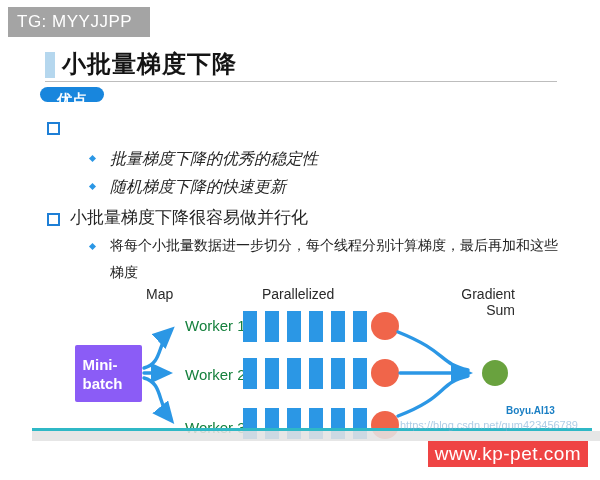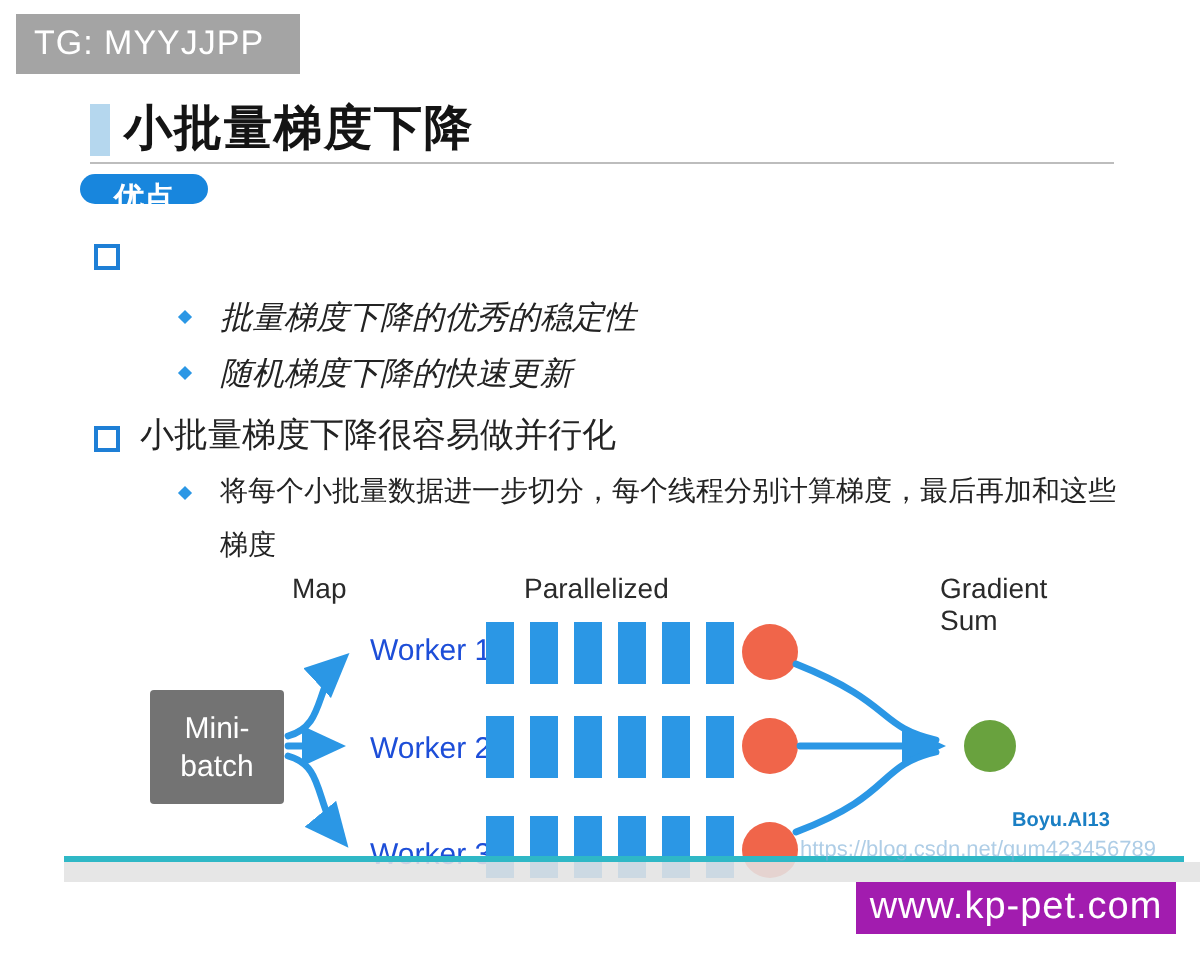--- a/index.html
+++ b/index.html
@@ -22,39 +22,39 @@
   
   .b-sq{position:absolute;width:9px;height:9px;border:2.5px solid #1e7fd6;background:transparent;}
   .b-dot{position:absolute;width:5px;height:5px;background:#2b97e5;transform:rotate(45deg);}
   .b-txt{position:absolute;color:#232323;font-weight:500;}
   .lvl1{font-size:17px;}
   .lvl2{font-size:16px;font-style:italic;}
   .para{font-size:14px;line-height:27px;width:452px;}
 
   
   .dlabel{position:absolute;font-size:14px;color:#2a2a2a;}
-  .minibox{position:absolute;left:75px;top:345px;width:67px;height:57px;background:#737373;border-radius:2px;
-           color:#fff;font-size:15px;font-weight:400;display:flex;align-items:center;justify-content:center;
-           text-align:center;line-height:19px;}
+  .minibox{position:absolute;left:75px;top:345px;width:67px;height:57px;background:#8b5cf6;border-radius:2px;
+           color:#fff;font-size:15px;font-weight:700;display:flex;align-items:center;justify-content:center;
+           text-align:left;line-height:19px;}
   .minibox span{width:52px;display:inline-block;}
-  .worker{position:absolute;left:185px;font-size:15px;color:#1d4ed8;}
+  .worker{position:absolute;left:185px;font-size:15px;color:#15803d;}
   .bars{position:absolute;left:243px;display:flex;gap:8px;}
   .bars i{display:block;width:14px;height:31px;background:#2b97e5;}
   .onode{position:absolute;width:28px;height:28px;border-radius:50%;background:#f0654a;}
   .gnode{position:absolute;left:482px;top:360px;width:26px;height:26px;border-radius:50%;background:#69a23e;}
   .arrows{position:absolute;left:0;top:0;width:600px;height:480px;pointer-events:none;}
 
   
   .credit{position:absolute;left:506px;top:405px;display:flex;color:#1a7fc4;
           font-size:10px;font-weight:bold;}
   .teal-line{position:absolute;left:32px;top:428px;width:560px;height:3px;background:#2fb8c6;}
   .gray-strip{position:absolute;left:32px;top:431px;width:568px;height:10px;background:rgba(226,226,226,.88);}
   .csdn-wm{position:absolute;left:400px;top:419px;width:185px;font-size:11px;color:rgba(125,175,215,.62);
            white-space:nowrap;overflow:hidden;}
-  .site-wm{position:absolute;left:428px;top:441px;width:160px;height:26px;background:#a21caf;
+  .site-wm{position:absolute;left:428px;top:441px;width:160px;height:26px;background:#ef4444;
            color:#fff;font-size:19px;font-weight:300;text-align:center;line-height:26px;letter-spacing:.5px;}
 </style>
 </head>
 <body>
 
 <div class="stage">
 
   <div class="title-bar"></div>
   <div class="title">小批量梯度下降</div>
   <div class="divider"></div>
@@ -67,21 +67,21 @@
   <div class="b-dot" style="left:90px;top:184px;"></div>
   <div class="b-txt lvl2" style="left:110px;top:177px;">随机梯度下降的快速更新</div>
 
   <div class="b-sq" style="left:47px;top:213px;"></div>
   <div class="b-txt lvl1" style="left:70px;top:206px;">小批量梯度下降很容易做并行化</div>
   <div class="b-dot" style="left:90px;top:244px;"></div>
   <div class="b-txt para" style="left:110px;top:232px;">将每个小批量数据进一步切分，每个线程分别计算梯度，最后再加和这些梯度</div>
 
   <div class="dlabel" style="left:146px;top:286px;">Map</div>
   <div class="dlabel" style="left:262px;top:286px;">Parallelized</div>
-  <div class="dlabel" style="left:470px;top:286px;width:74px;text-align:left;line-height:16px;">Gradient Sum</div>
+  <div class="dlabel" style="left:441px;top:286px;width:74px;text-align:right;line-height:16px;">Gradient Sum</div>
 
   <div class="minibox">
     <span>Mini-batch</span>
   </div>
 
   <div class="worker" style="top:317px;">Worker 1</div>
   <div class="worker" style="top:366px;">Worker 2</div>
   <div class="worker" style="top:419px;">Worker 3</div>
 
   <div class="bars" style="top:311px;">

